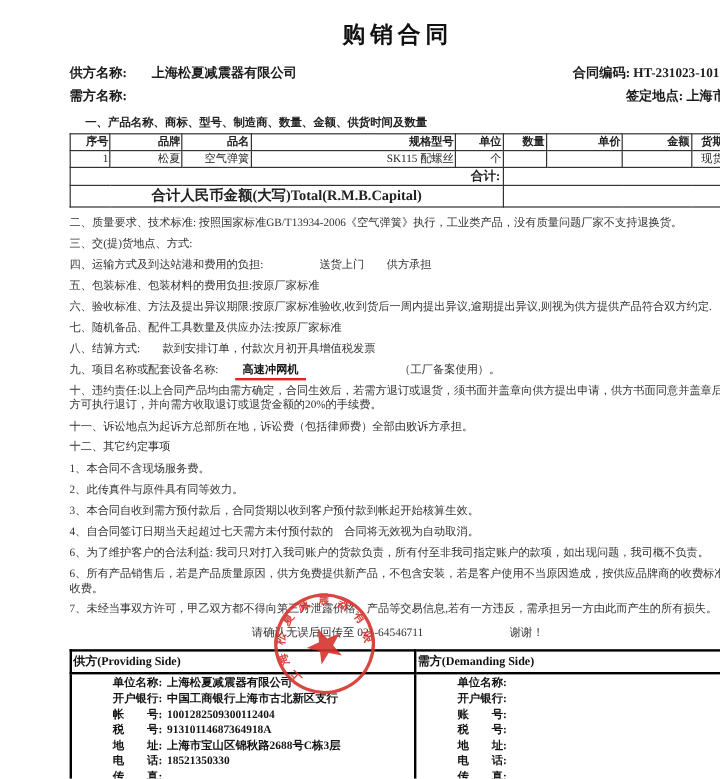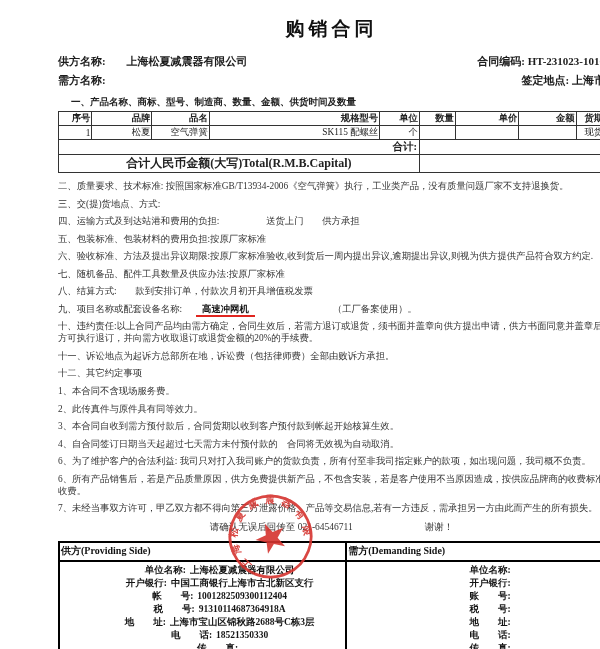--- a/index.html
+++ b/index.html
@@ -19,21 +19,21 @@
   table.products .right{text-align:right;font-weight:bold;font-size:10.5px;padding-right:2px;}
   table.products .center{text-align:center;font-weight:bold;font-size:12px;}
   .terms{margin-top:7px;font-size:9.35px;color:#333;font-weight:500;}
   .terms p{margin:0 0 5.2px;line-height:1.32;}
   .term9 .device{font-weight:bold;color:#111;border-bottom:2.2px solid #e0251f;margin-left:14px;padding:0 6px 1px;}
   .term9 .suffix{margin-left:78px;}
   .confirm{display:flex;justify-content:center;gap:72px;font-size:9.5px;color:#333;margin:6px 0 7px;font-weight:500;}
   table.parties{width:100%;border-collapse:collapse;table-layout:fixed;font-size:9.5px;}
   table.parties th{border:2px solid #000;height:15px;font-size:10px;font-weight:bold;text-align:left;color:#111;}
   table.parties td{border:2px solid #000;vertical-align:top;padding:2px 0 1px;}
-  .prow{padding-left:34px;height:13.1px;line-height:13.1px;font-weight:bold;color:#151515;white-space:nowrap;overflow:hidden;text-align:center;}
+  .prow{padding-left:34px;height:13.1px;line-height:13.1px;font-weight:bold;color:#151515;white-space:nowrap;overflow:hidden;}
   .plabel{margin-right:4px;}
   .stamp{position:absolute;left:221px;top:487px;width:99px;height:99px;transform:rotate(-24deg);opacity:.9;pointer-events:none;}
 </style>
 </head>
 <body>
 
 <div class="page">
   <div class="inner">
     <div class="title">购销合同</div>
 

